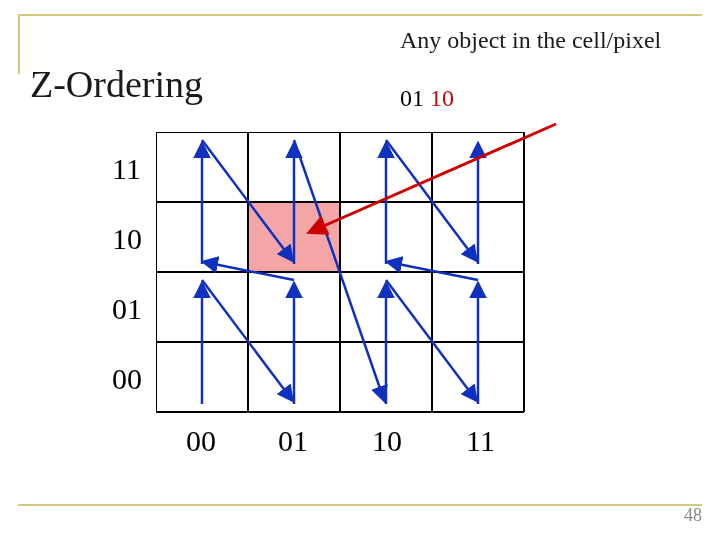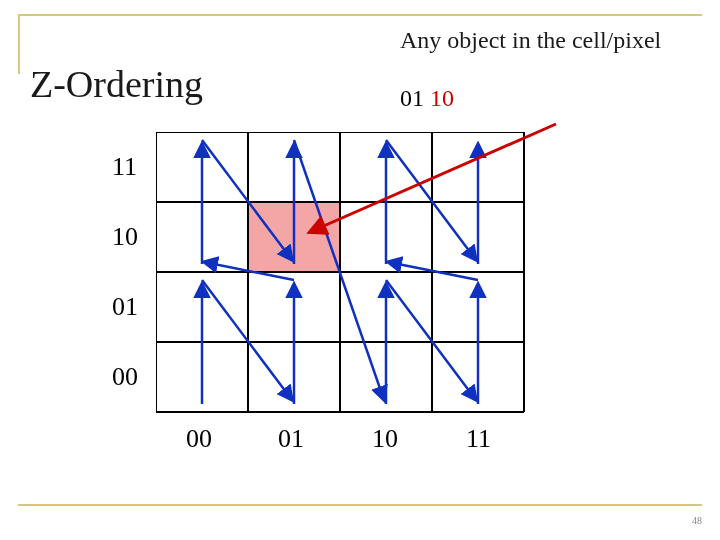--- a/index.html
+++ b/index.html
@@ -50,28 +50,28 @@
     top: 26px;
     width: 306px;
     font-size: 24px;
     color: #1a1a1a;
     line-height: 1.2;
   }
   .enc-black { color: #000; }
   .enc-red { color: #cc0000; font-weight: normal; }
   .ylabel, .xlabel {
     position: absolute;
-    font-size: 26px;
+    font-size: 30px;
     color: #000;
   }
   .pagenum {
     position: absolute;
     right: 18px;
     bottom: 14px;
-    font-size: 10px;
+    font-size: 18px;
     color: #888;
   }
   svg.grid {
     position: absolute;
     left: 156px;
     top: 132px;
   }
 </style>
 </head>
 <body>

